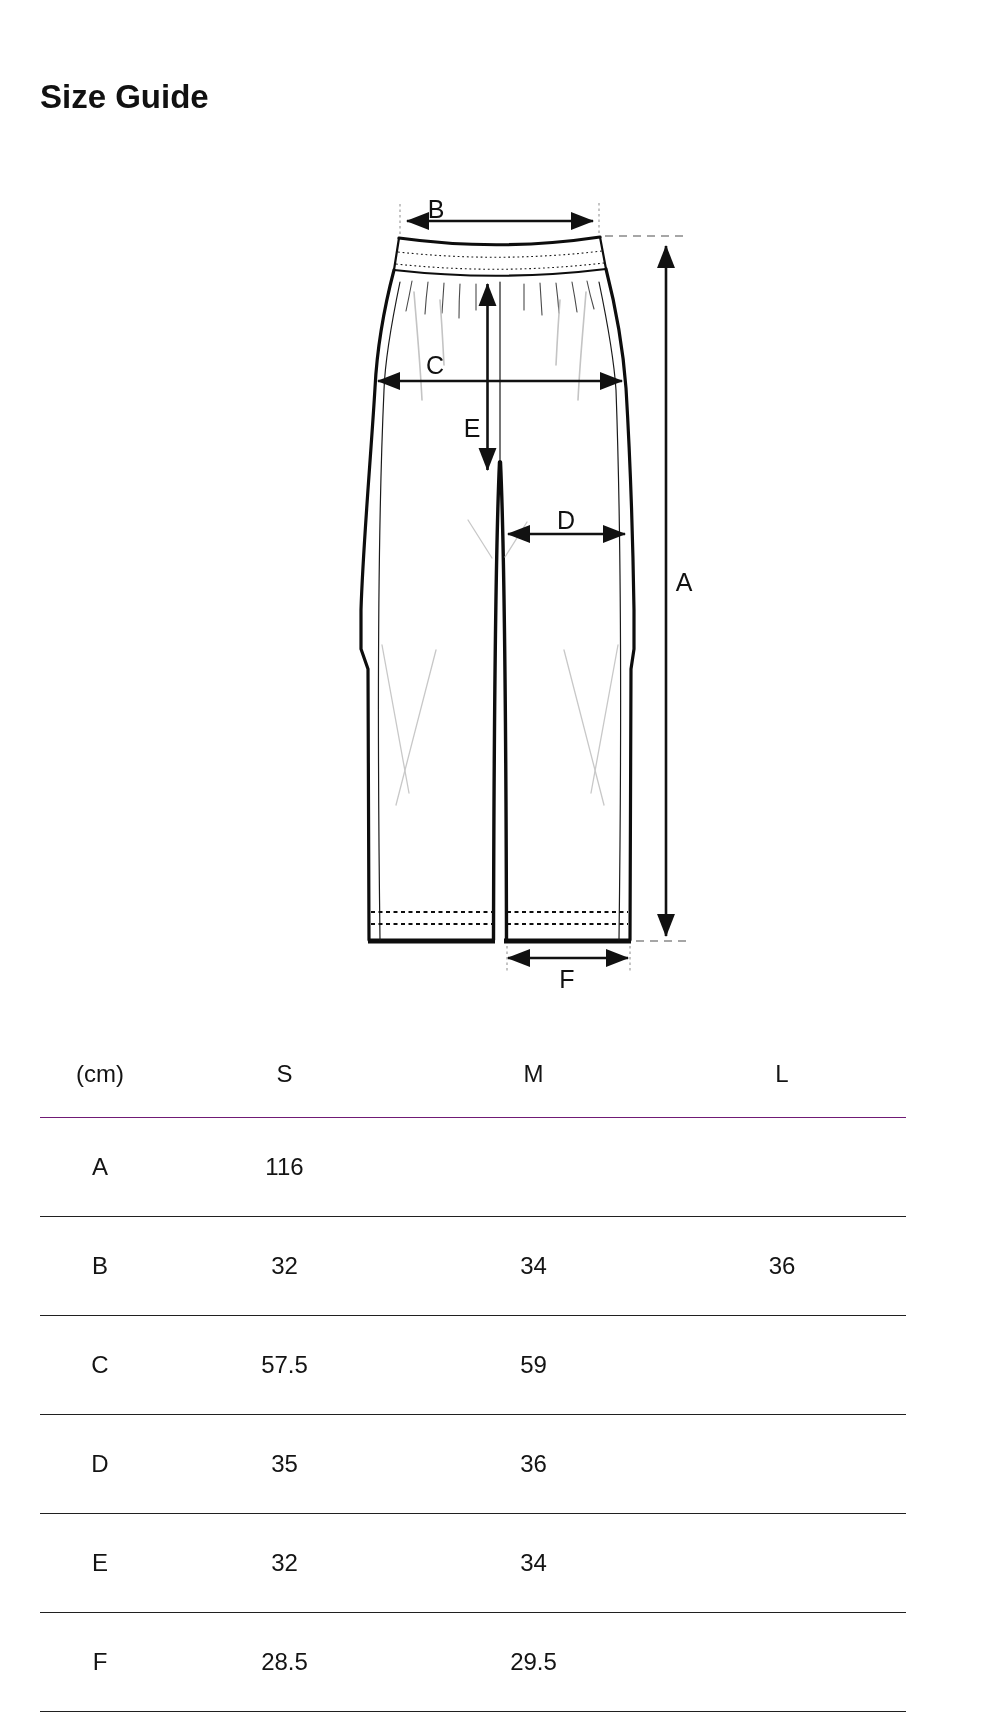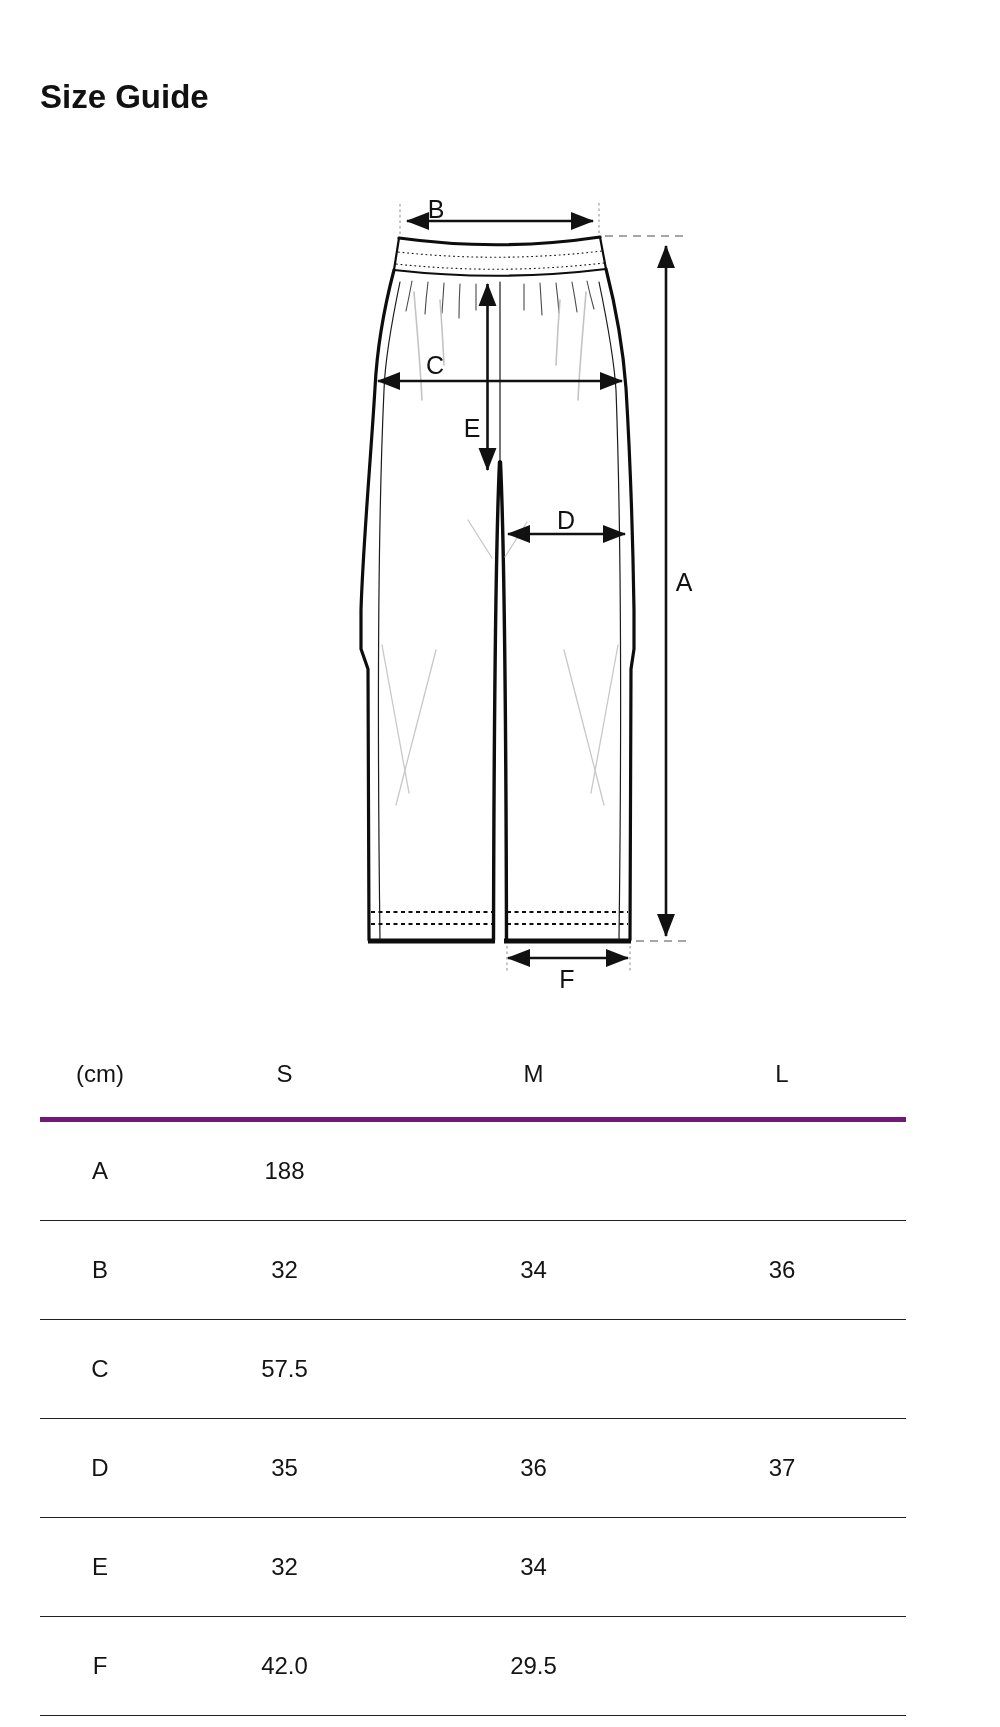--- a/index.html
+++ b/index.html
@@ -5,21 +5,21 @@
   html,body{margin:0;padding:0;background:#ffffff;}
   #page{position:relative;width:1000px;height:1727px;background:#ffffff;overflow:hidden;
         font-family:"Liberation Sans", sans-serif;color:#141414;}
   #title{position:absolute;left:40px;top:78px;font-size:33px;font-weight:700;
          letter-spacing:0px;color:#111;}
   #diagram{position:absolute;left:0;top:0;width:1000px;height:1000px;}
 
   
   #size-table{position:absolute;left:40px;top:1030px;width:866px;}
   .t-head{display:grid;grid-template-columns:120px 249px 249px 248px;height:87px;
-          align-items:center;border-bottom:5px solid #701a75;}
+          align-items:center;border-bottom:1px solid #701a75;}
   .t-row{display:grid;grid-template-columns:120px 249px 249px 248px;height:98px;
          align-items:center;border-bottom:1px solid #202020;}
   .t-cell{text-align:center;font-size:24px;font-weight:400;color:#141414;}
 
   
   .seam-thick{fill:none;stroke:#0d0d0d;stroke-width:3.2;stroke-linejoin:round;stroke-linecap:round;}
   .seam-med{fill:none;stroke:#0d0d0d;stroke-width:2.2;stroke-linecap:round;}
   .seam-thin{fill:none;stroke:#1a1a1a;stroke-width:1.2;stroke-linecap:round;}
   .hem{fill:none;stroke:#0d0d0d;stroke-width:5;}
   .stitch{fill:none;stroke:#1a1a1a;stroke-width:1.1;stroke-dasharray:1.8 2.8;}
@@ -130,43 +130,43 @@
   <div id="size-table">
     <div class="t-head">
       <div class="t-cell">(cm)</div>
       <div class="t-cell">S</div>
       <div class="t-cell">M</div>
       <div class="t-cell">L</div>
     </div>
 
     <div class="t-row">
       <div class="t-cell">A</div>
-      <div class="t-cell">188</div>
+      <div class="t-cell">116</div>
     </div>
     <div class="t-row">
       <div class="t-cell">B</div>
       <div class="t-cell">32</div>
       <div class="t-cell">34</div>
       <div class="t-cell">36</div>
     </div>
     <div class="t-row">
       <div class="t-cell">C</div>
       <div class="t-cell">57.5</div>
+      <div class="t-cell">59</div>
     </div>
     <div class="t-row">
       <div class="t-cell">D</div>
       <div class="t-cell">35</div>
       <div class="t-cell">36</div>
-      <div class="t-cell">37</div>
     </div>
     <div class="t-row">
       <div class="t-cell">E</div>
       <div class="t-cell">32</div>
       <div class="t-cell">34</div>
     </div>
     <div class="t-row">
       <div class="t-cell">F</div>
-      <div class="t-cell">42.0</div>
+      <div class="t-cell">28.5</div>
       <div class="t-cell">29.5</div>
     </div>
   </div>
 
 </div>
 
 </body></html>

